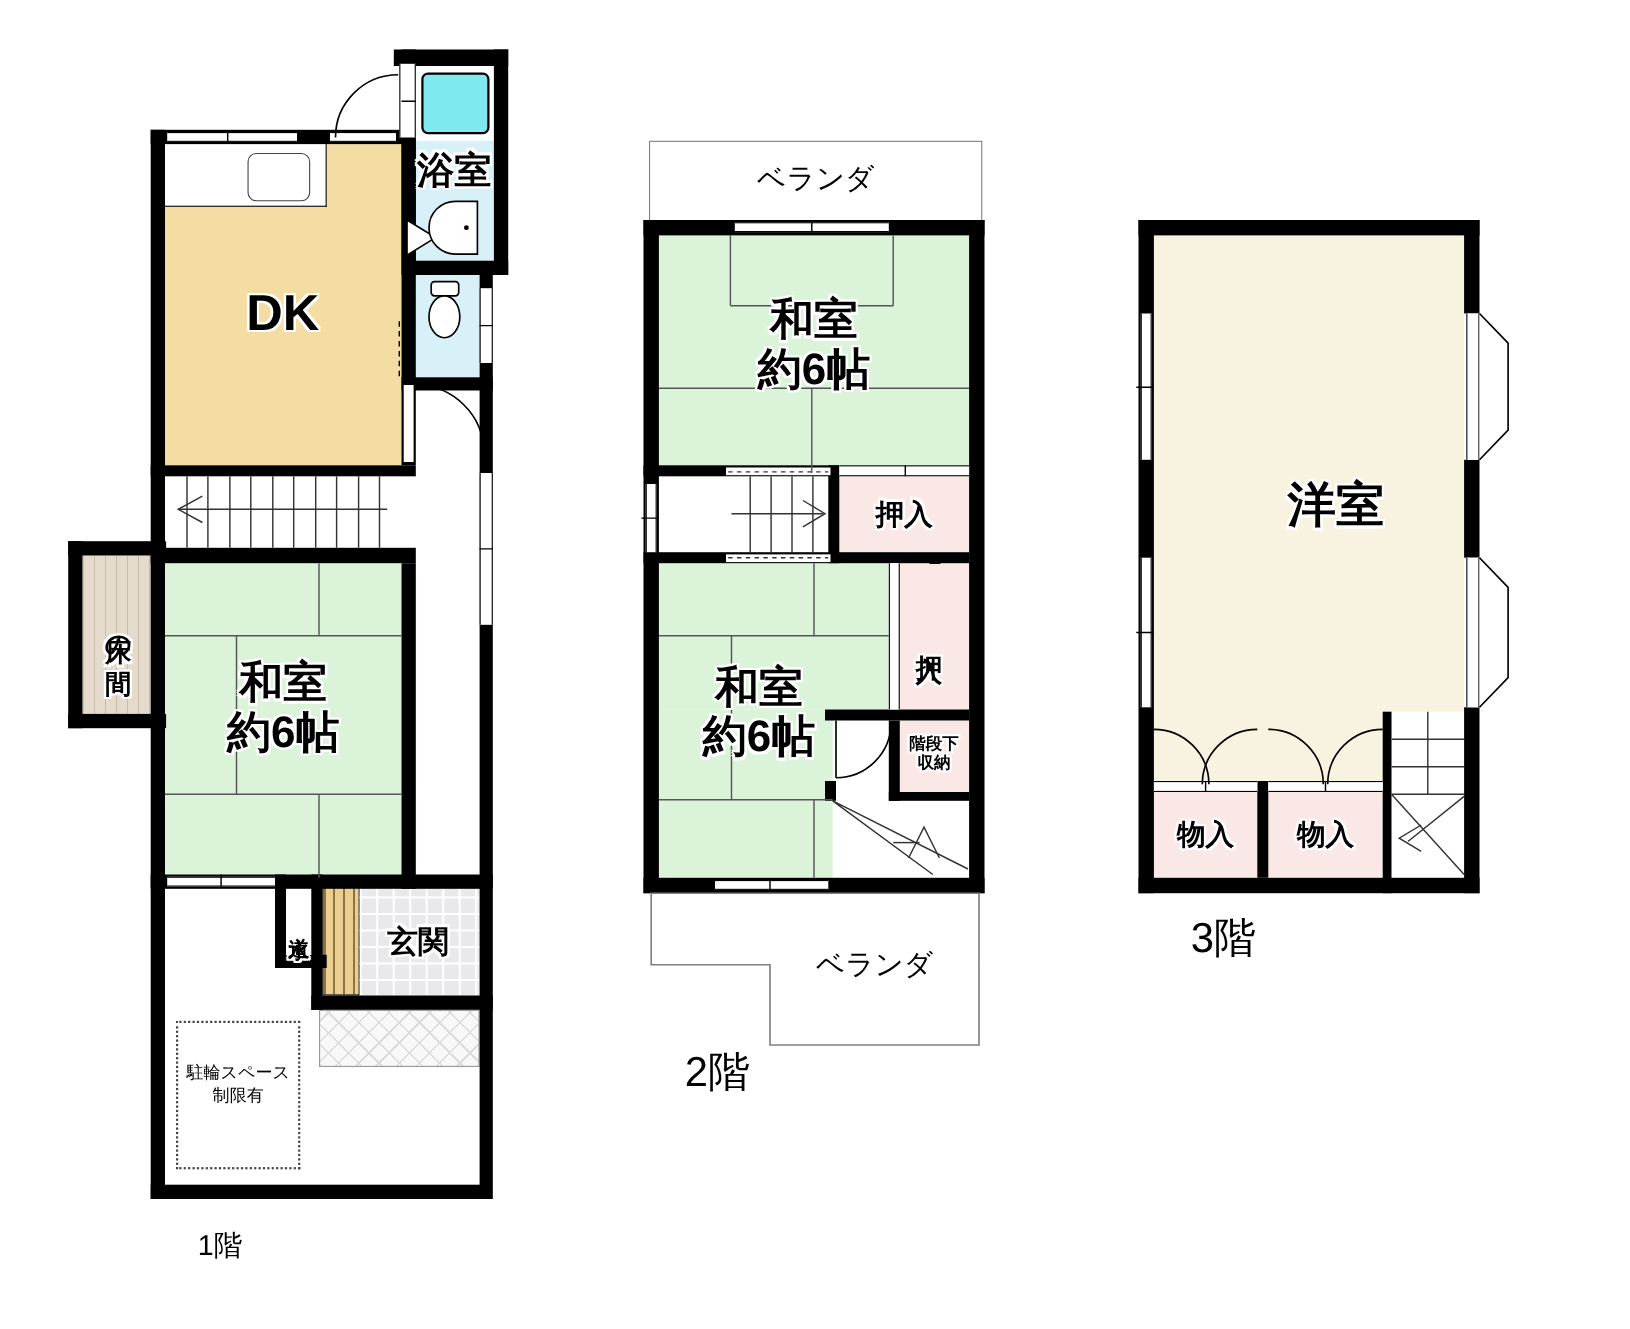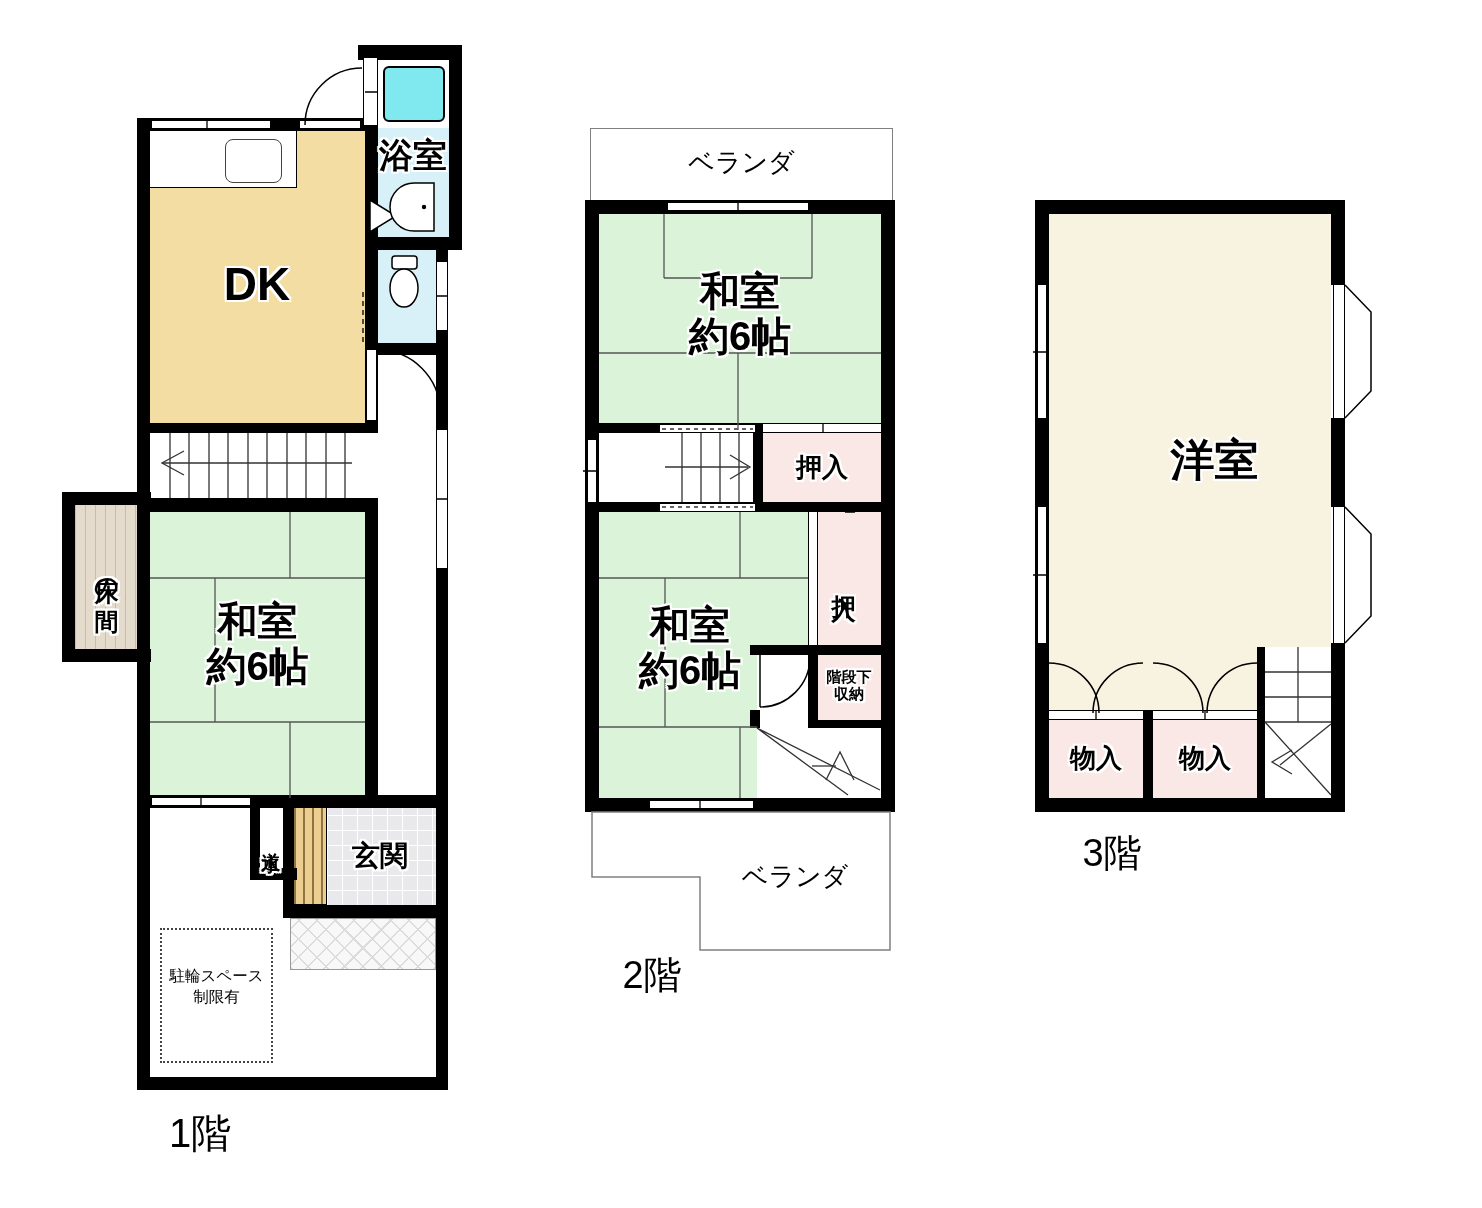--- a/index.html
+++ b/index.html
@@ -238,21 +238,21 @@
     <div class="lbl vert" style="left:257px;top:810px;width:28px;height:56px;font-size:19px;letter-spacing:0;">
       <span>水道</span>
     </div>
     <div class="lbl" style="left:330px;top:838px;width:100px;height:36px;font-size:28px;">
       <span>玄関</span>
     </div>
     <div class="lbl plain" style="left:160px;top:955px;width:113px;height:64px;font-size:15.5px;line-height:1.35;">
       <span>駐輪スペース</span>
       <span>制限有</span>
     </div>
-    <div class="lbl plain" style="left:140px;top:1108px;width:120px;height:50px;font-size:40px;">
+    <div class="lbl plain" style="left:140px;top:1108px;width:120px;height:50px;font-size:26px;">
       <span>1階</span>
     </div>
 
     <div class="lbl plain" style="left:590px;top:144px;width:303px;height:38px;font-size:26px;">
       <span>ベランダ</span>
     </div>
     <div class="lbl" style="left:599px;top:258px;width:282px;height:112px;font-size:40px;">
       <span>和室</span>
       <span>約6帖</span>
     </div>

